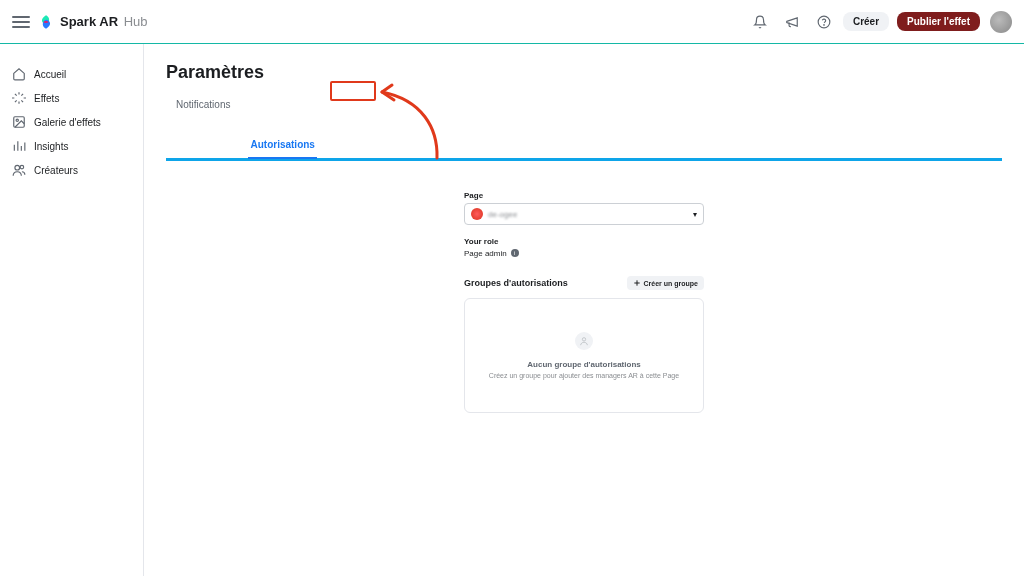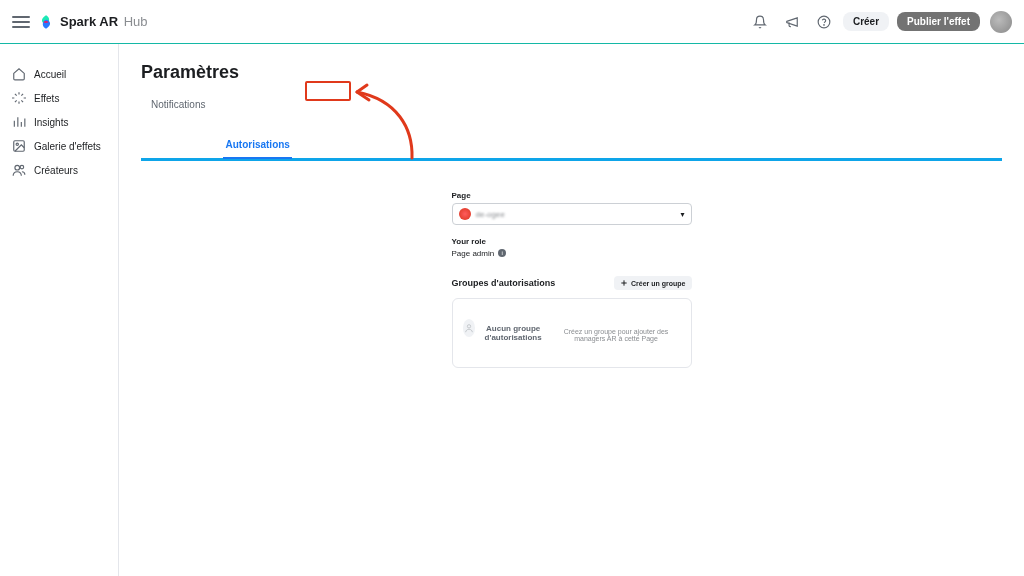--- a/index.html
+++ b/index.html
@@ -24,26 +24,26 @@
   .topbar .menu-btn { width: 18px; height: 18px; display: flex; flex-direction: column; justify-content: center; gap: 3px; cursor: pointer; }
   .topbar .menu-btn span { display: block; height: 2px; background: #606770; border-radius: 1px; }
   .topbar .logo { margin-left: 8px; display: flex; align-items: center; gap: 6px; }
   .topbar .logo .mark { width: 16px; height: 16px; }
   .topbar .logo .name { font-weight: 600; font-size: 13px; color: #1c1e21; }
   .topbar .logo .hub { font-weight: 400; color: #8a8d91; margin-left: 2px; }
   .topbar .spacer { flex: 1; }
   .topbar .icon-btn { width: 22px; height: 22px; display: flex; align-items: center; justify-content: center; color: #606770; margin-left: 10px; cursor: pointer; }
   .topbar .btn { margin-left: 8px; padding: 4px 10px; border-radius: 8px; font-size: 10px; font-weight: 600; cursor: pointer; }
   .topbar .btn-secondary { background: #f0f2f5; color: #1c1e21; }
-  .topbar .btn-primary { background: #737373; color: #fff; }
+  .topbar .btn-primary { background: #7f1d1d; color: #fff; }
   .topbar .avatar { width: 22px; height: 22px; border-radius: 50%; background: radial-gradient(circle at 40% 40%, #bbb, #888); margin-left: 10px; }
 
   
   .layout { display: flex; height: calc(576px - 44px); }
-  .sidebar { width: 119px; border-right: 1px solid #e4e6eb; padding-top: 18px; }
+  .sidebar { width: 144px; border-right: 1px solid #e4e6eb; padding-top: 18px; }
   .side-item { display: flex; align-items: center; gap: 8px; padding: 5px 12px; font-size: 10px; color: #1c1e21; cursor: pointer; }
   .side-item .icn { width: 14px; height: 14px; flex-shrink: 0; color: #606770; }
 
   .main { flex: 1; position: relative; }
   .page-header { padding: 18px 22px 0 22px; }
   .page-title { font-size: 18px; font-weight: 700; }
   .tabs { display: flex; gap: 0; margin-top: 10px; border-bottom: 3px solid #0ea5e9; font-size: 10px; }
   .tab { padding: 6px 10px 8px 10px; color: #606770; cursor: pointer; position: relative; }
   .tab.active { color: #1877f2; font-weight: 600; margin-top: 40px; }
   .tab.active::after { content: ""; position: absolute; left: 8px; right: 8px; bottom: -1px; height: 2px; background: #1877f2; }
@@ -96,23 +96,23 @@
     font-size: 7px;
     font-weight: 600;
     color: #1c1e21;
     display: flex; align-items: center; gap: 3px;
     cursor: pointer;
   }
   .empty-card {
     margin-top: 8px;
     border: 1px solid #e4e6eb;
     border-radius: 6px;
-    padding: 20px 10px;
+    padding: 33px 10px;
     display: flex;
-    flex-direction: row;
+    flex-direction: column;
     align-items: center;
     text-align: center;
   }
   .empty-card .placeholder-icon {
     width: 18px; height: 18px; border-radius: 50%; background: #f0f2f5;
     display: flex; align-items: center; justify-content: center;
     color: #bcc0c4; font-size: 8px; margin-bottom: 10px;
   }
   .empty-card .empty-title { font-size: 8px; font-weight: 600; color: #606770; }
   .empty-card .empty-sub { font-size: 7px; color: #8a8d91; margin-top: 3px; }
@@ -170,31 +170,31 @@
       <span>Accueil</span>
     </div>
     <div class="side-item">
       <svg class="icn" viewBox="0 0 24 24" fill="none" stroke="currentColor" stroke-width="2">
           <path d="M12 2v4M12 18v4M4 12H0M24 12h-4M5 5l3 3M16 16l3 3M5 19l3-3M16 8l3-3"></path>
         </svg>
       <span>Effets</span>
     </div>
     <div class="side-item">
       <svg class="icn" viewBox="0 0 24 24" fill="none" stroke="currentColor" stroke-width="2">
-          <path d="M4 20V10M10 20V4M16 20v-8M22 20v-14"></path>
-        </svg>
-      <span>Insights</span>
-    </div>
-    <div class="side-item">
-      <svg class="icn" viewBox="0 0 24 24" fill="none" stroke="currentColor" stroke-width="2">
           <rect x="3" y="3" width="18" height="18" rx="2"></rect>
           <circle cx="9" cy="9" r="2"></circle>
           <path d="M21 15l-5-5L5 21"></path>
         </svg>
       <span>Galerie d'effets</span>
+    </div>
+    <div class="side-item">
+      <svg class="icn" viewBox="0 0 24 24" fill="none" stroke="currentColor" stroke-width="2">
+          <path d="M4 20V10M10 20V4M16 20v-8M22 20v-14"></path>
+        </svg>
+      <span>Insights</span>
     </div>
     <div class="side-item">
       <svg class="icn" viewBox="0 0 24 24" fill="none" stroke="currentColor" stroke-width="2">
           <circle cx="9" cy="8" r="4"></circle>
           <path d="M2 22c0-4 3-7 7-7s7 3 7 7"></path>
           <circle cx="17" cy="7" r="3"></circle>
           <path d="M22 20c0-3-2-5-5-5"></path>
         </svg>
       <span>Créateurs</span>
     </div>

